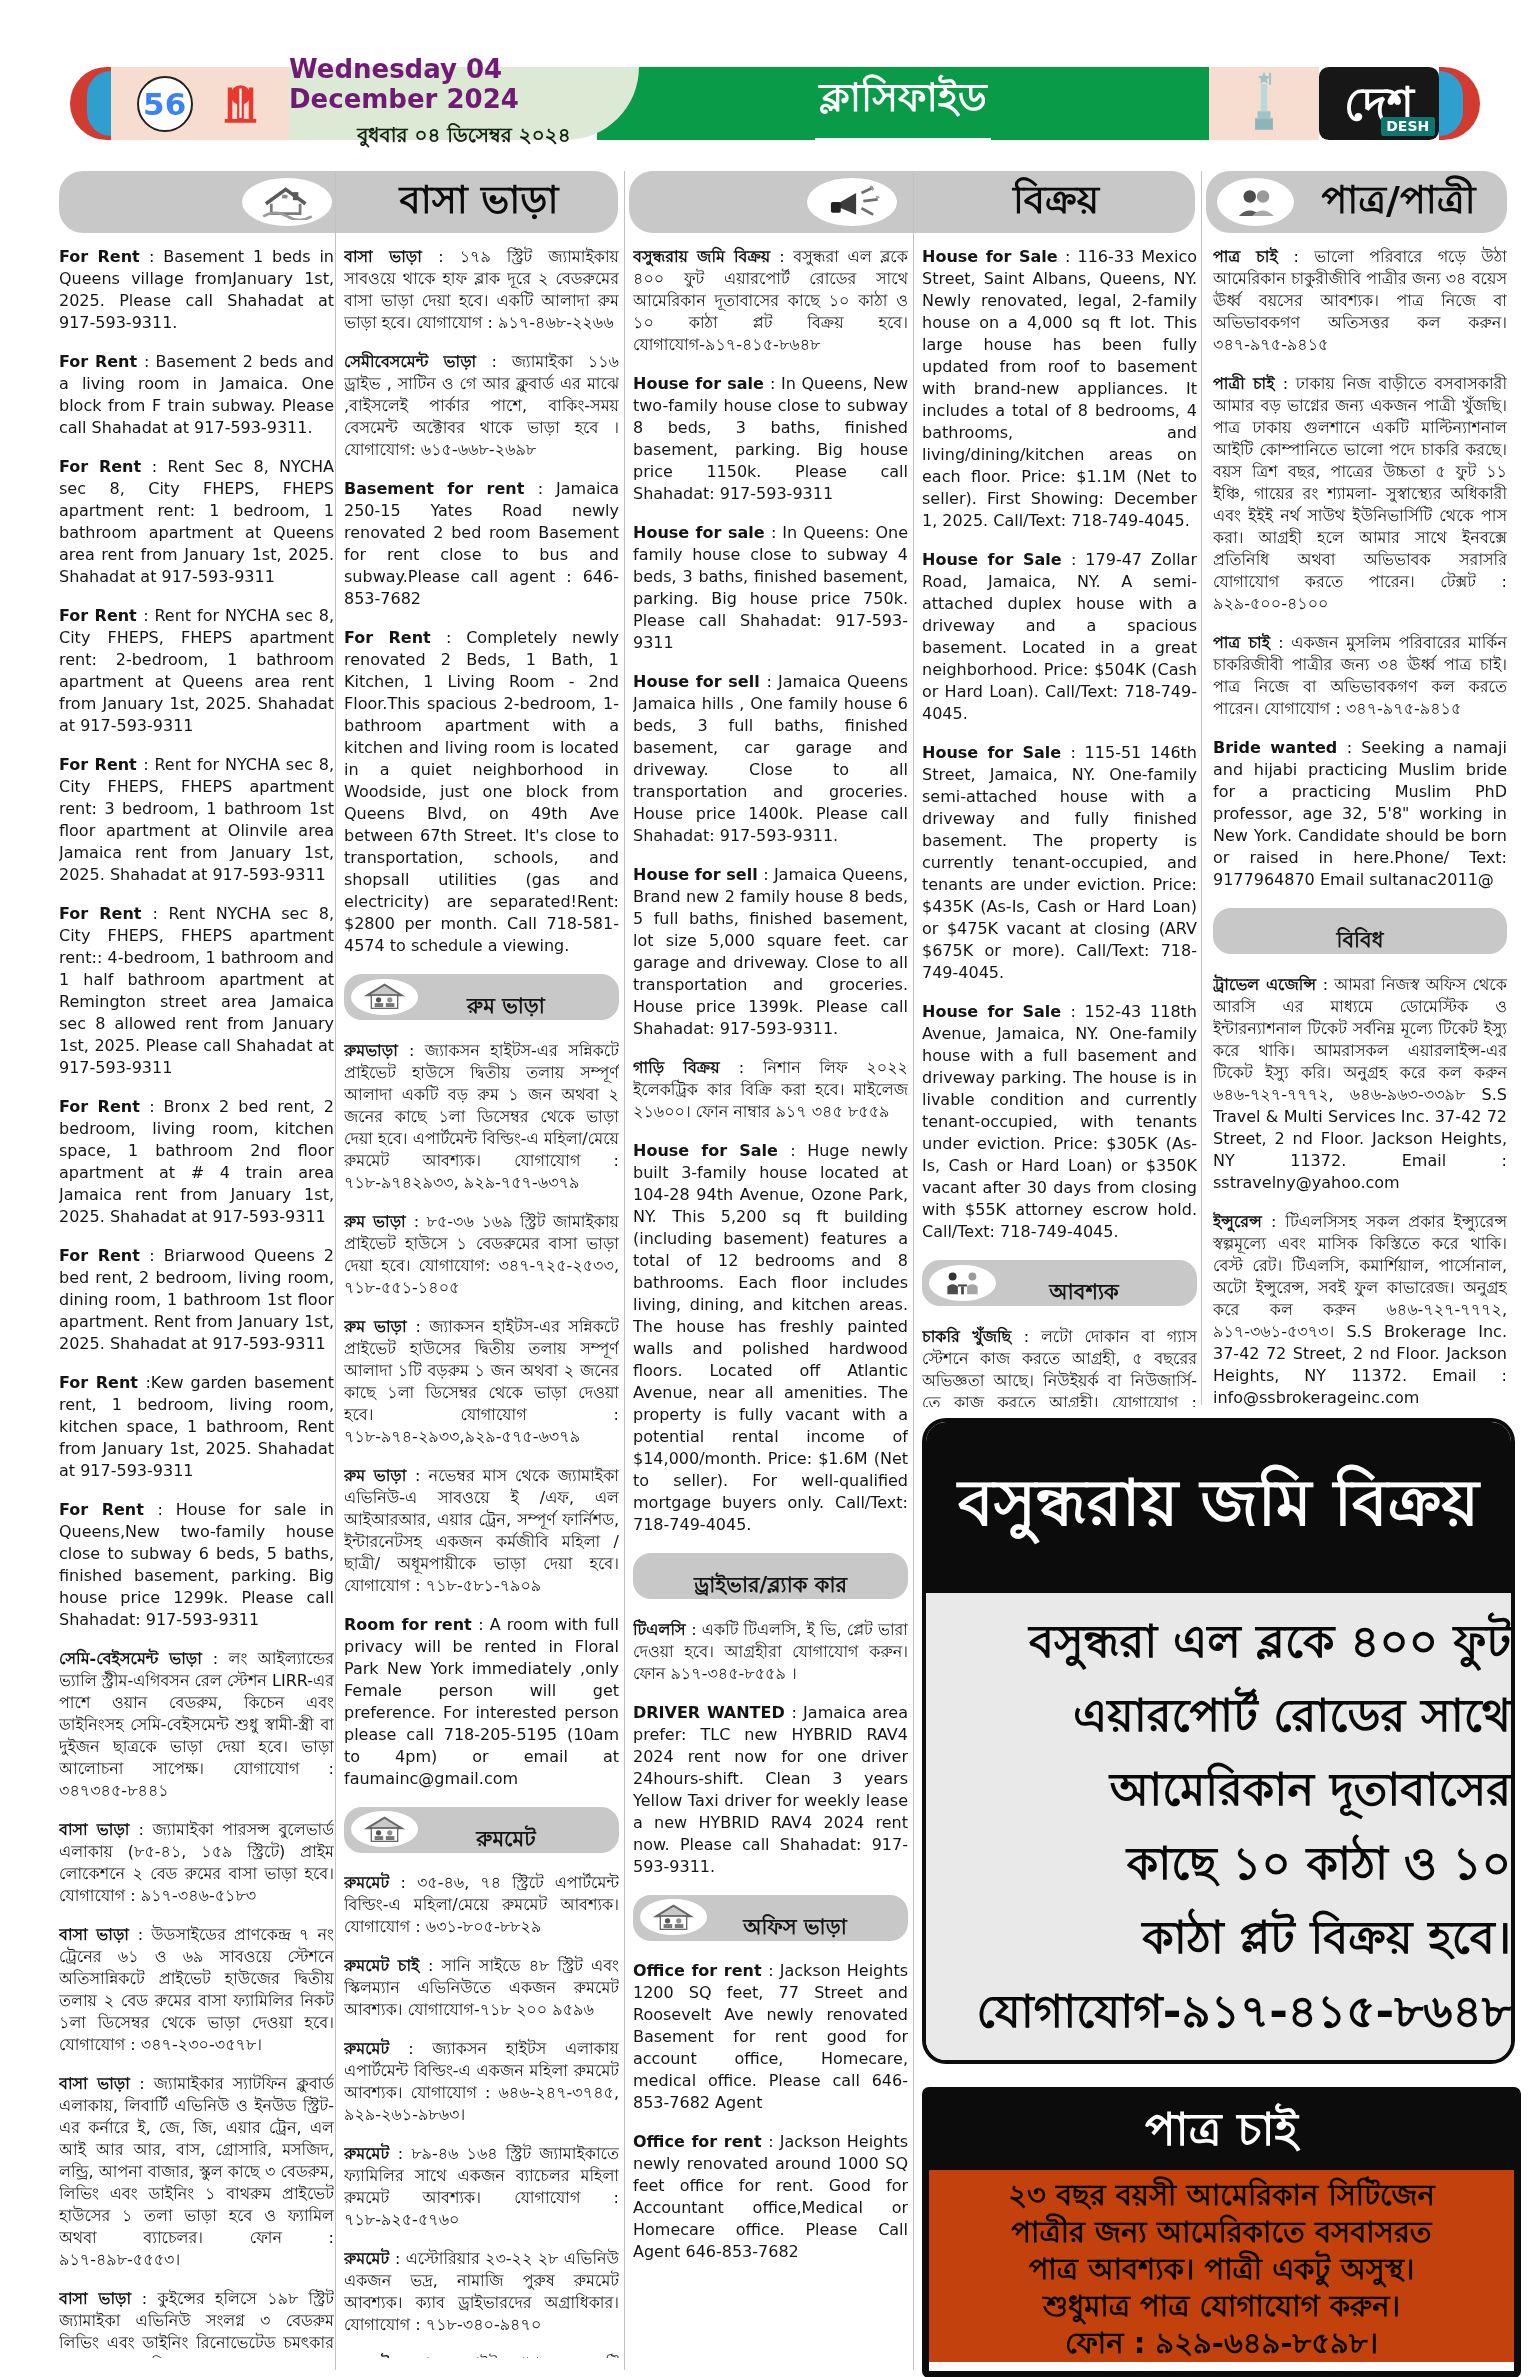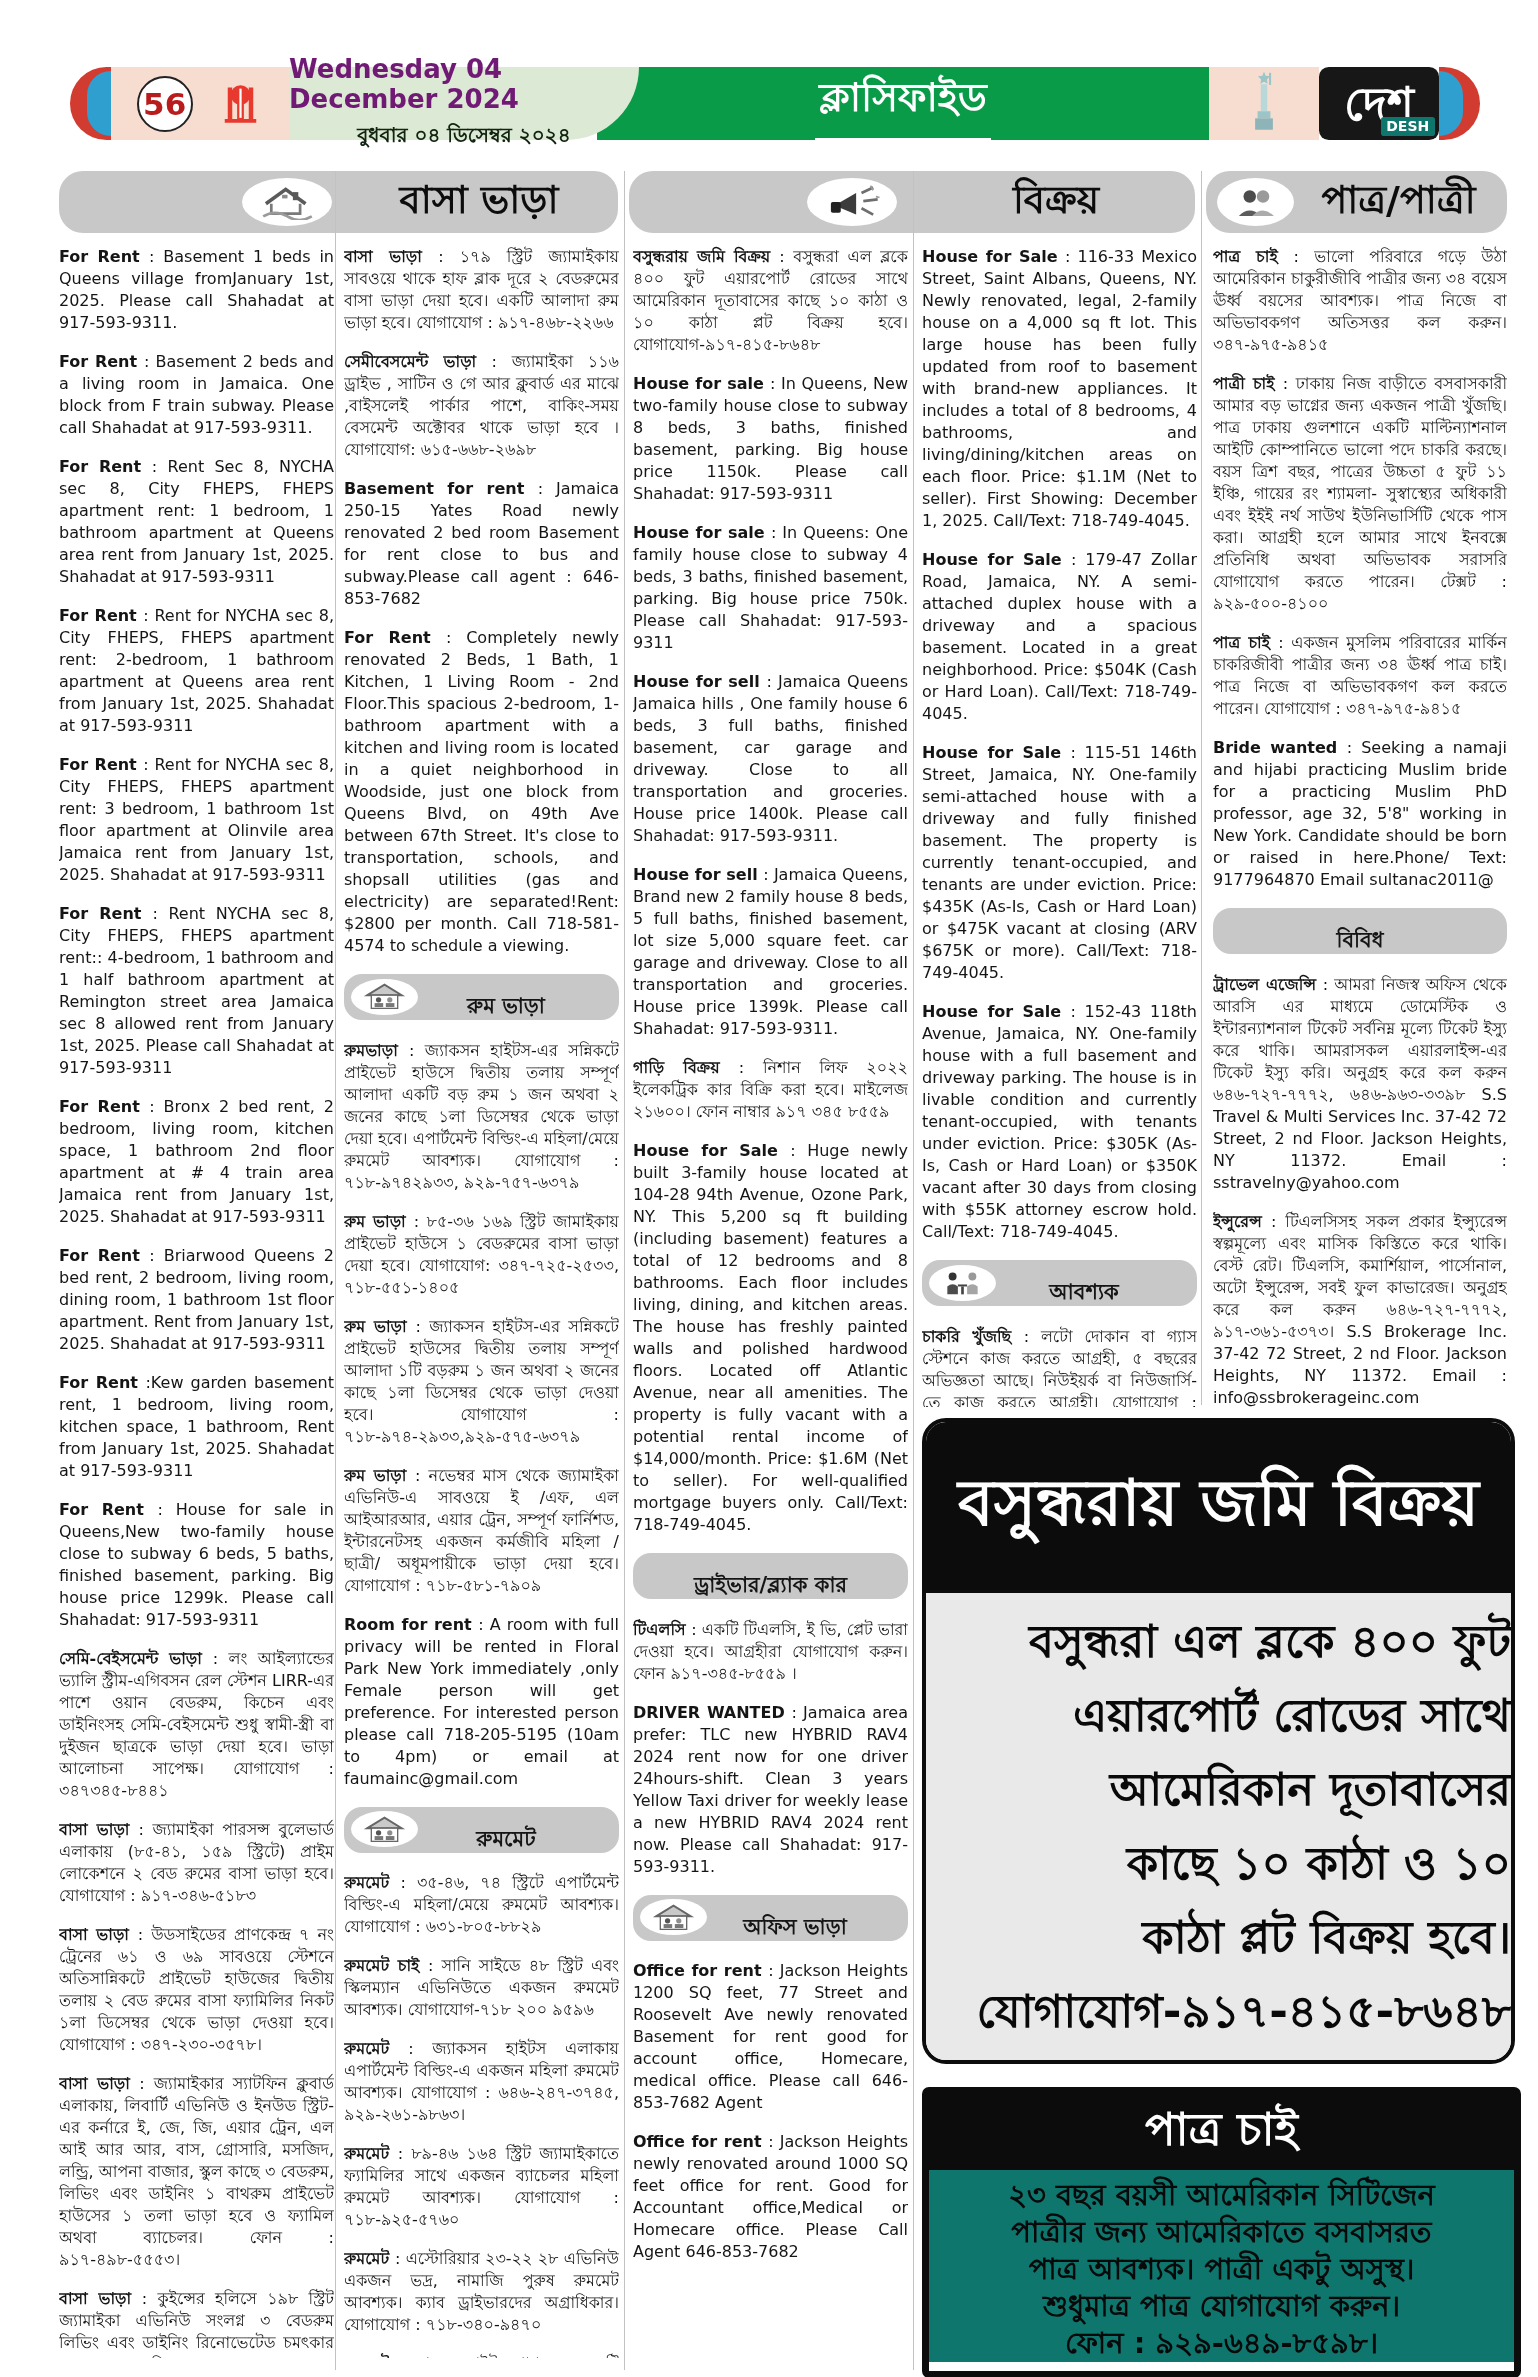--- a/index.html
+++ b/index.html
@@ -10,21 +10,21 @@
   .cap{width:41px;background:#d23b2f;position:relative;flex:0 0 auto;}
   .cap.left{border-radius:42px 0 0 42px;}
   .cap.right{border-radius:0 42px 42px 0;}
   .cap .inner{position:absolute;top:4.2px;bottom:4.2px;background:#2f9fd0;}
   .cap.left .inner{left:17px;right:0;border-radius:35px 0 0 35px;}
   .cap.right .inner{right:17px;left:0;border-radius:0 35px 35px 0;}
   .hd-pink{background:#f7dcd0;display:flex;align-items:center;justify-content:space-evenly;flex:0 0 auto;}
   .hd-pink.one{width:178px;}
   .hd-pink.two{width:110px;}
   .pagenum-circle{width:52px;height:52px;border:2.8px solid #222;border-radius:50%;background:#fff;
-     display:flex;align-items:center;justify-content:center;font-size:31px;font-weight:bold;color:#b91c1c;}
+     display:flex;align-items:center;justify-content:center;font-size:31px;font-weight:bold;color:#3b82f6;}
   .hd-dates{width:350px;background:#dce9d4;border-radius:0 0 105px 0;position:relative;z-index:2;
      display:flex;flex-direction:column;align-items:center;justify-content:center;flex:0 0 auto;}
   .date-en{font-size:26px;font-weight:bold;color:#701a75;}
   .date-bn{font-size:20px;font-weight:bold;color:#10240f;margin-top:5.6px;}
   .hd-green{width:612px;margin-left:-42px;background:#0a9b49;display:flex;align-items:center;justify-content:center;flex:0 0 auto;}
   .classified{color:#fff;font-size:39px;font-weight:bold;border-bottom:2.8px solid #fff;padding:0 4.2px 5.6px;}
   .hd-logo{width:120px;background:#171717;border-radius:9.8px;position:relative;display:flex;align-items:center;justify-content:center;flex:0 0 auto;}
   .logo-bn{color:#fff;font-size:46px;font-weight:bold;line-height:1;}
   .logo-en{position:absolute;right:4.2px;bottom:4.2px;background:#0f766e;color:#fff;font-size:14px;font-weight:bold;padding:1.4px 5.6px;border-radius:2.8px;}
 
@@ -70,21 +70,21 @@
   
   .disp{position:absolute;left:922px;width:585px;border:4.2px solid #0c0c0c;border-radius:24px;overflow:hidden;background:#fff;}
   #disp-land{top:1418px;height:638px;}
   #disp-land .dtitle{background:#0c0c0c;color:#fff;height:171px;display:flex;align-items:center;justify-content:center;
       font-size:64px;font-weight:bold;}
   #disp-land .dbody{background:#e9e9e9;height:467px;display:flex;flex-direction:column;align-items:flex-end;justify-content:center;}
   #disp-land .dline{font-size:45px;font-weight:bold;line-height:74px;color:#090909;text-align:center;}
   #disp-groom{top:2087px;height:277px;border-width:7px;border-radius:7px;}
   #disp-groom .dtitle{background:#0c0c0c;color:#fff;height:76px;display:flex;align-items:center;justify-content:center;
       font-size:45px;font-weight:bold;}
-  #disp-groom .dbody{background:#0f766e;padding-top:7px;display:flex;flex-direction:column;align-items:center;}
+  #disp-groom .dbody{background:#c2410c;padding-top:7px;display:flex;flex-direction:column;align-items:center;}
   #disp-groom .dline{font-size:29px;font-weight:bold;line-height:37px;color:#090909;text-align:center;}
 </style>
 </head>
 <body>
 
 <div id="page">
 
   <div class="header">
     <div class="cap left">
         <div class="inner"></div>

